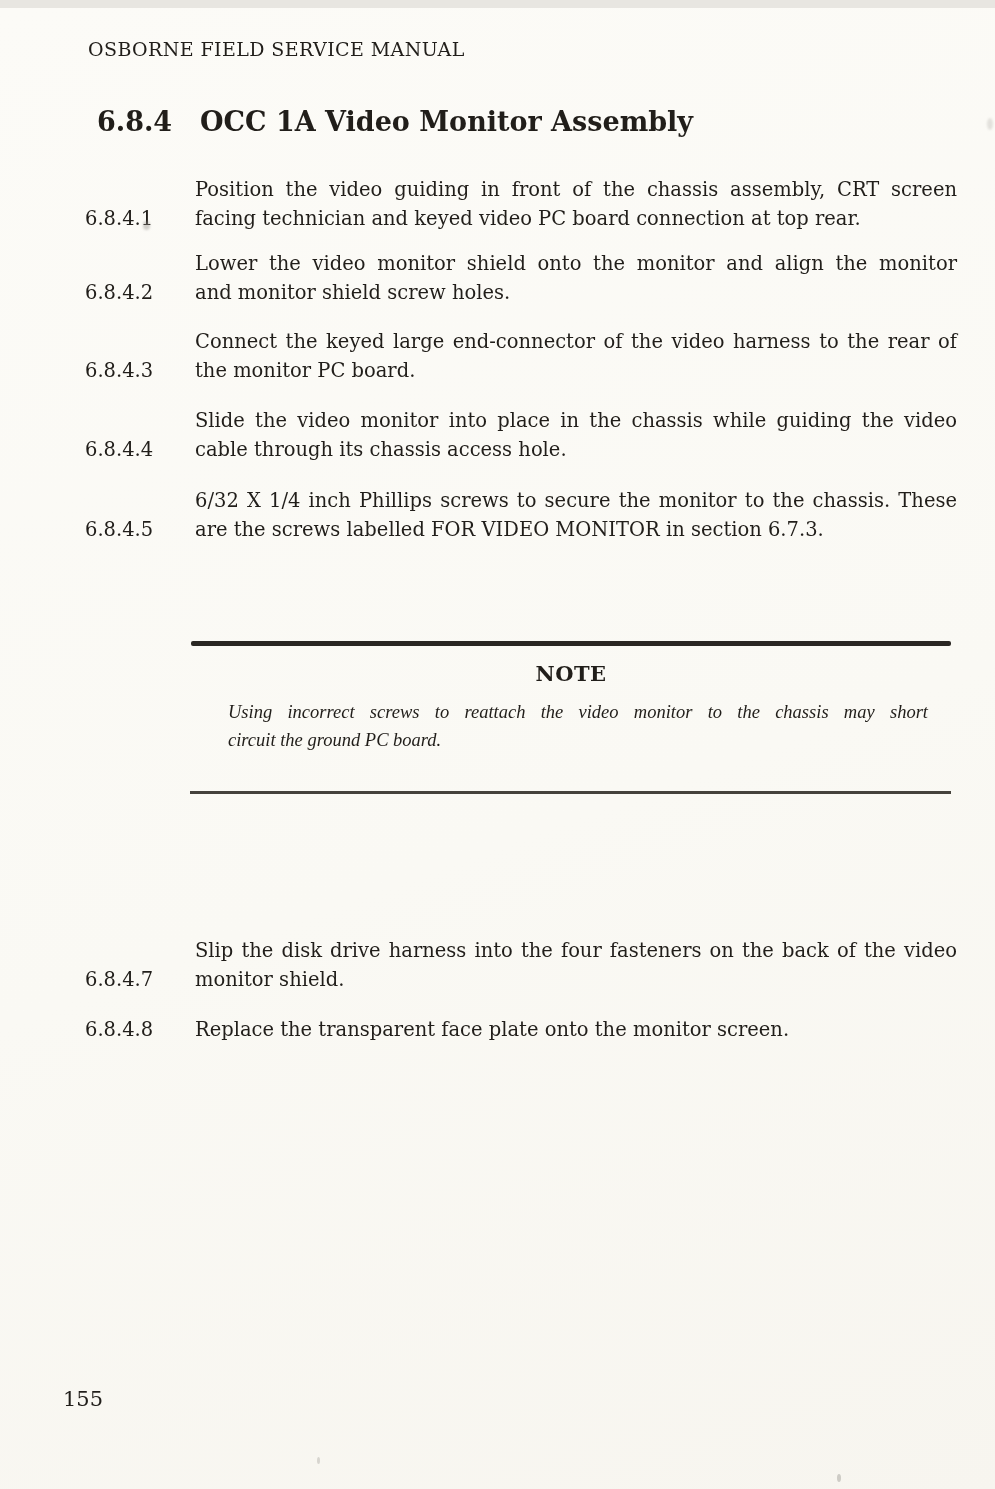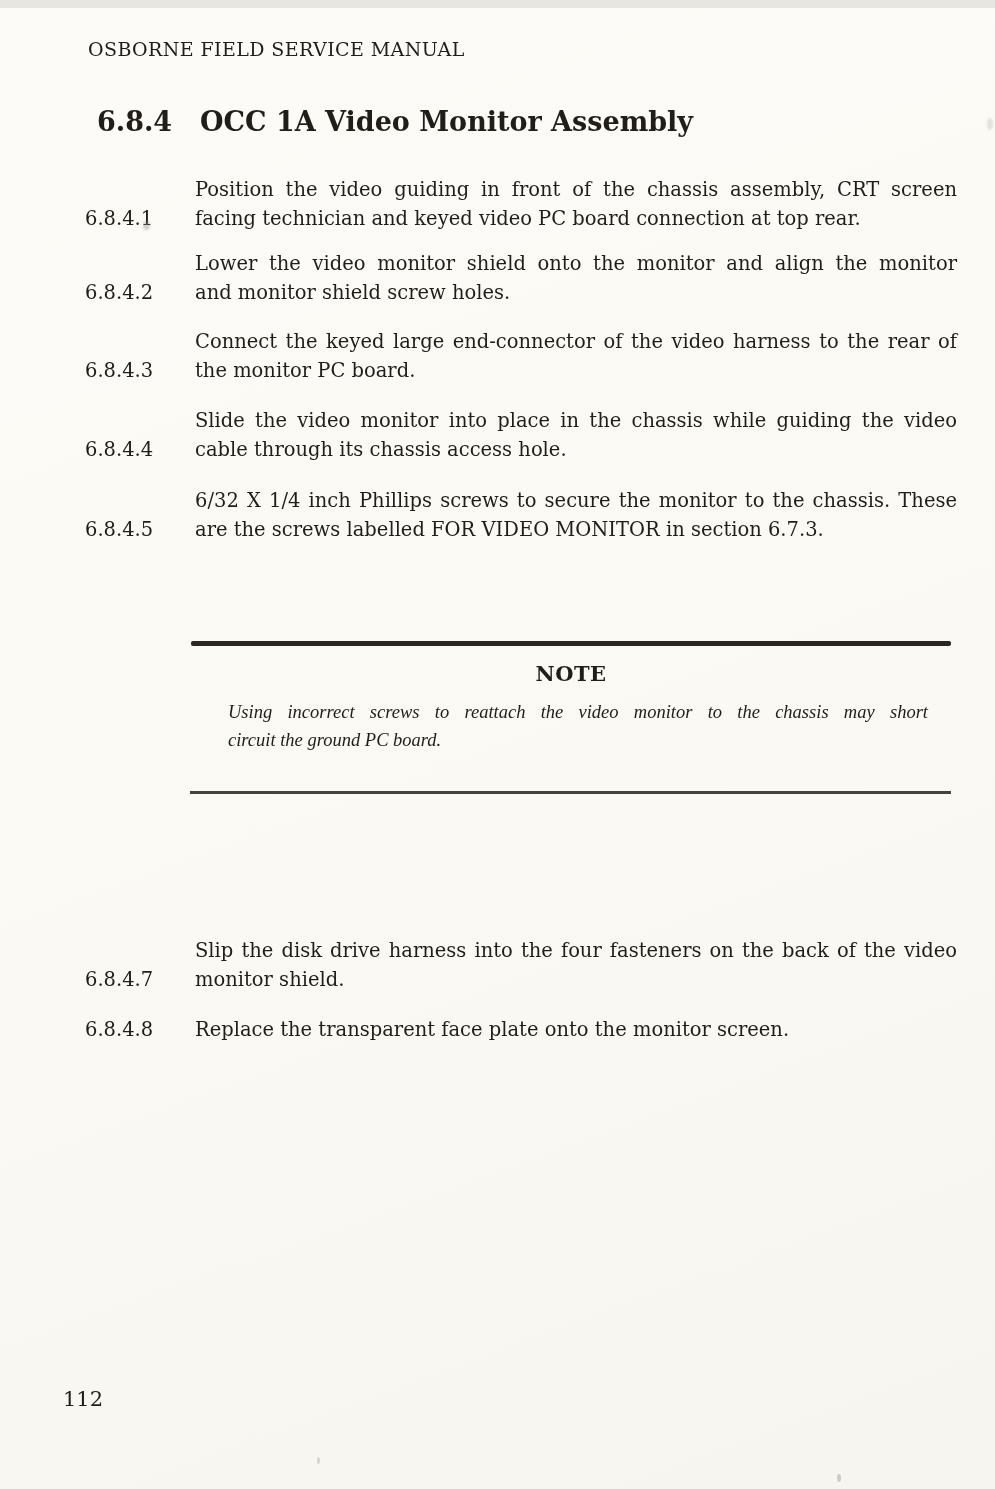--- a/index.html
+++ b/index.html
@@ -191,20 +191,20 @@
     </div>
   </div>
 
   <div class="step" style="top:1008px">
     <span class="step-number">6.8.4.8</span>
     <div class="step-text">
       <div class="line">Replace the transparent face plate onto the monitor screen.</div>
     </div>
   </div>
 
-  <div class="page-number">112</div>
+  <div class="page-number">155</div>
 
   <div class="artifact a1"></div>
   <div class="artifact a2"></div>
   <div class="artifact a3"></div>
   <div class="artifact a4"></div>
 
 </div>
 
 </body></html>

